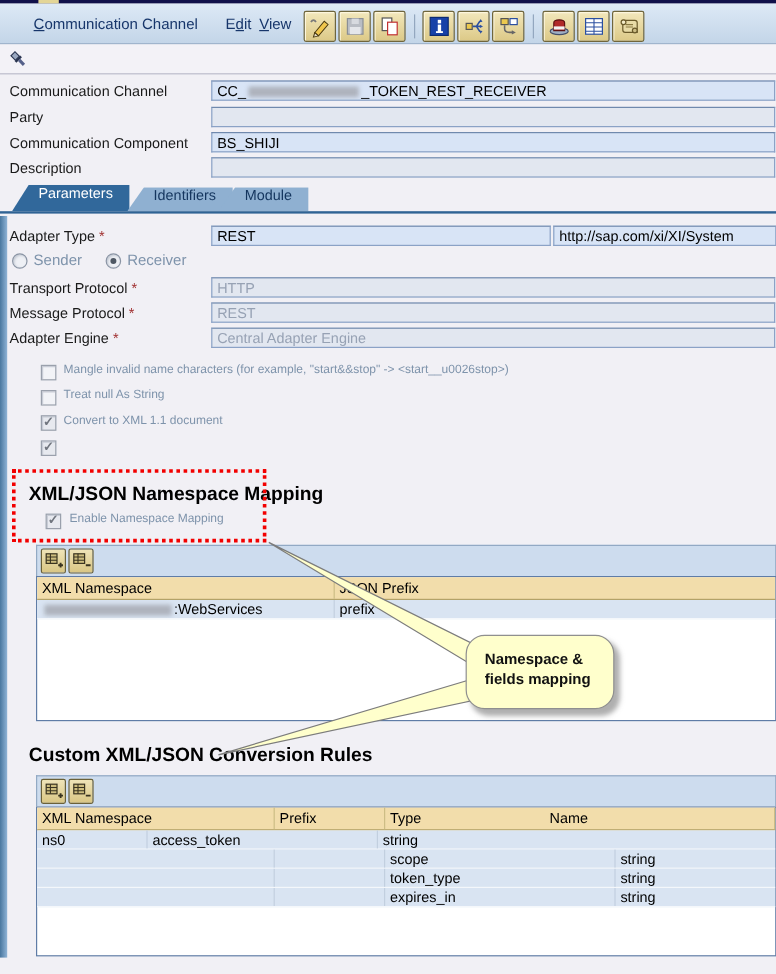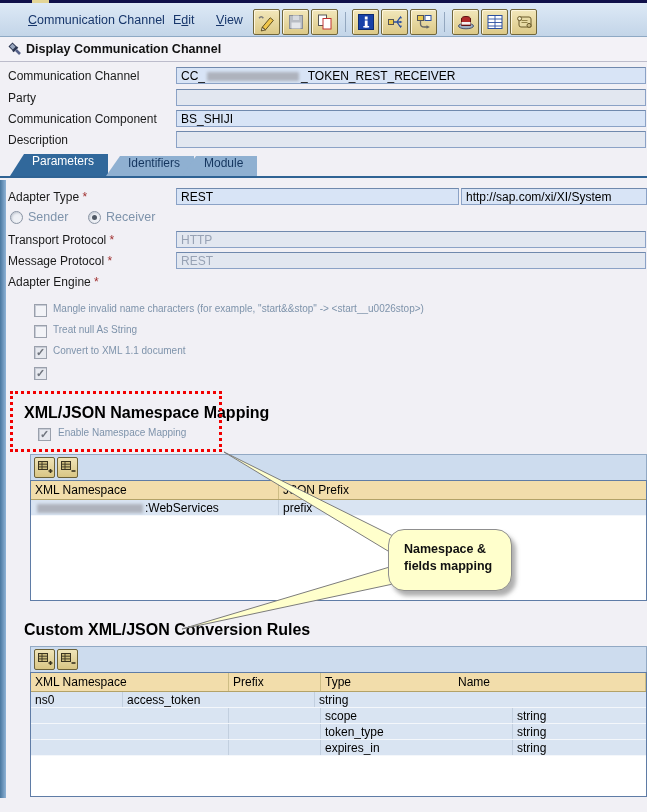--- a/index.html
+++ b/index.html
@@ -86,21 +86,21 @@
 </head>
 <body>
 
 <div id="app">
 
   <div class="win-topedge"></div>
   <div class="win-frag"></div>
 
   <div class="menubar">
     <span class="menu-item" style="left:28px"><span></span><span class="accel">C</span><span>ommunication Channel</span></span>
-    <span class="menu-item" style="left:173px"><span>E</span><span class="accel">d</span><span>it</span></span>
+    <span class="menu-item" style="left:188px"><span>E</span><span class="accel">d</span><span>it</span></span>
     <span class="menu-item" style="left:216px"><span></span><span class="accel">V</span><span>iew</span></span>
 
     <div class="tbtn" style="left:253px">
       <svg width="19" height="19" viewBox="0 0 18 18">
         <path d="M2 5 q2,-3 4,0" fill="none" stroke="#7a7a7a" stroke-width="1.4"></path>
         <path d="M5 13.5 L12.5 4.5 L15.5 7 L8 16 Z" fill="#f0c64c" stroke="#4a3a10" stroke-width="0.8"></path>
         <path d="M5 13.5 L4 17 L8 16 Z" fill="#e9e0c8" stroke="#4a3a10" stroke-width="0.8"></path>
       </svg>
     </div>
     <div class="tbtn" style="left:282px">
@@ -167,21 +167,20 @@
   </div>
 
   <div class="titlebar">
     <svg width="17" height="17" viewBox="0 0 18 18">
       <g transform="rotate(-45 9 9)">
         <rect x="6.5" y="2" width="5" height="5.5" fill="#9aa8c0" stroke="#2a3550"></rect>
         <rect x="5.5" y="7.5" width="7" height="2.2" fill="#2a3550"></rect>
         <rect x="7.6" y="9.7" width="2.8" height="6" fill="#55618a"></rect>
       </g>
     </svg>
-    <span class="ttl">Display Communication Channel</span>
   </div>
 
   <span class="flabel" style="top:69px">Communication Channel</span>
   <div class="fld" style="top:67px">
     <span>CC_</span><span class="redact" style="width:92px"></span><span>_TOKEN_REST_RECEIVER</span>
   </div>
 
   <span class="flabel" style="top:91px">Party</span>
   <div class="fld disabled" style="top:89px"><span></span></div>
 
@@ -213,20 +212,21 @@
   <div class="radio selected" style="left:88px; top:211px"></div>
   <span class="rlabel" style="left:106px; top:210px">Receiver</span>
 
   <span class="flabel" style="top:233px"><span>Transport Protocol</span> <span style="color:#a03030">*</span></span>
   <div class="fld disabled" style="top:231px"><span>HTTP</span></div>
 
   <span class="flabel" style="top:254px"><span>Message Protocol</span> <span style="color:#a03030">*</span></span>
   <div class="fld disabled" style="top:252px"><span>REST</span></div>
 
   <span class="flabel" style="top:275px"><span>Adapter Engine</span> <span style="color:#a03030">*</span></span>
+  <div class="fld disabled" style="top:273px"><span>Central Adapter Engine</span></div>
 
   <div class="checkbox" style="left:34px; top:304px"></div>
   <span class="cblabel" style="left:53px; top:303px">Mangle invalid name characters (for example, "start&amp;&amp;stop" -&gt; &lt;start__u0026stop&gt;)</span>
 
   <div class="checkbox" style="left:34px; top:325px"></div>
   <span class="cblabel" style="left:53px; top:324px">Treat null As String</span>
 
   <div class="checkbox checked" style="left:34px; top:346px"></div>
   <span class="cblabel" style="left:53px; top:345px">Convert to XML 1.1 document</span>
 

